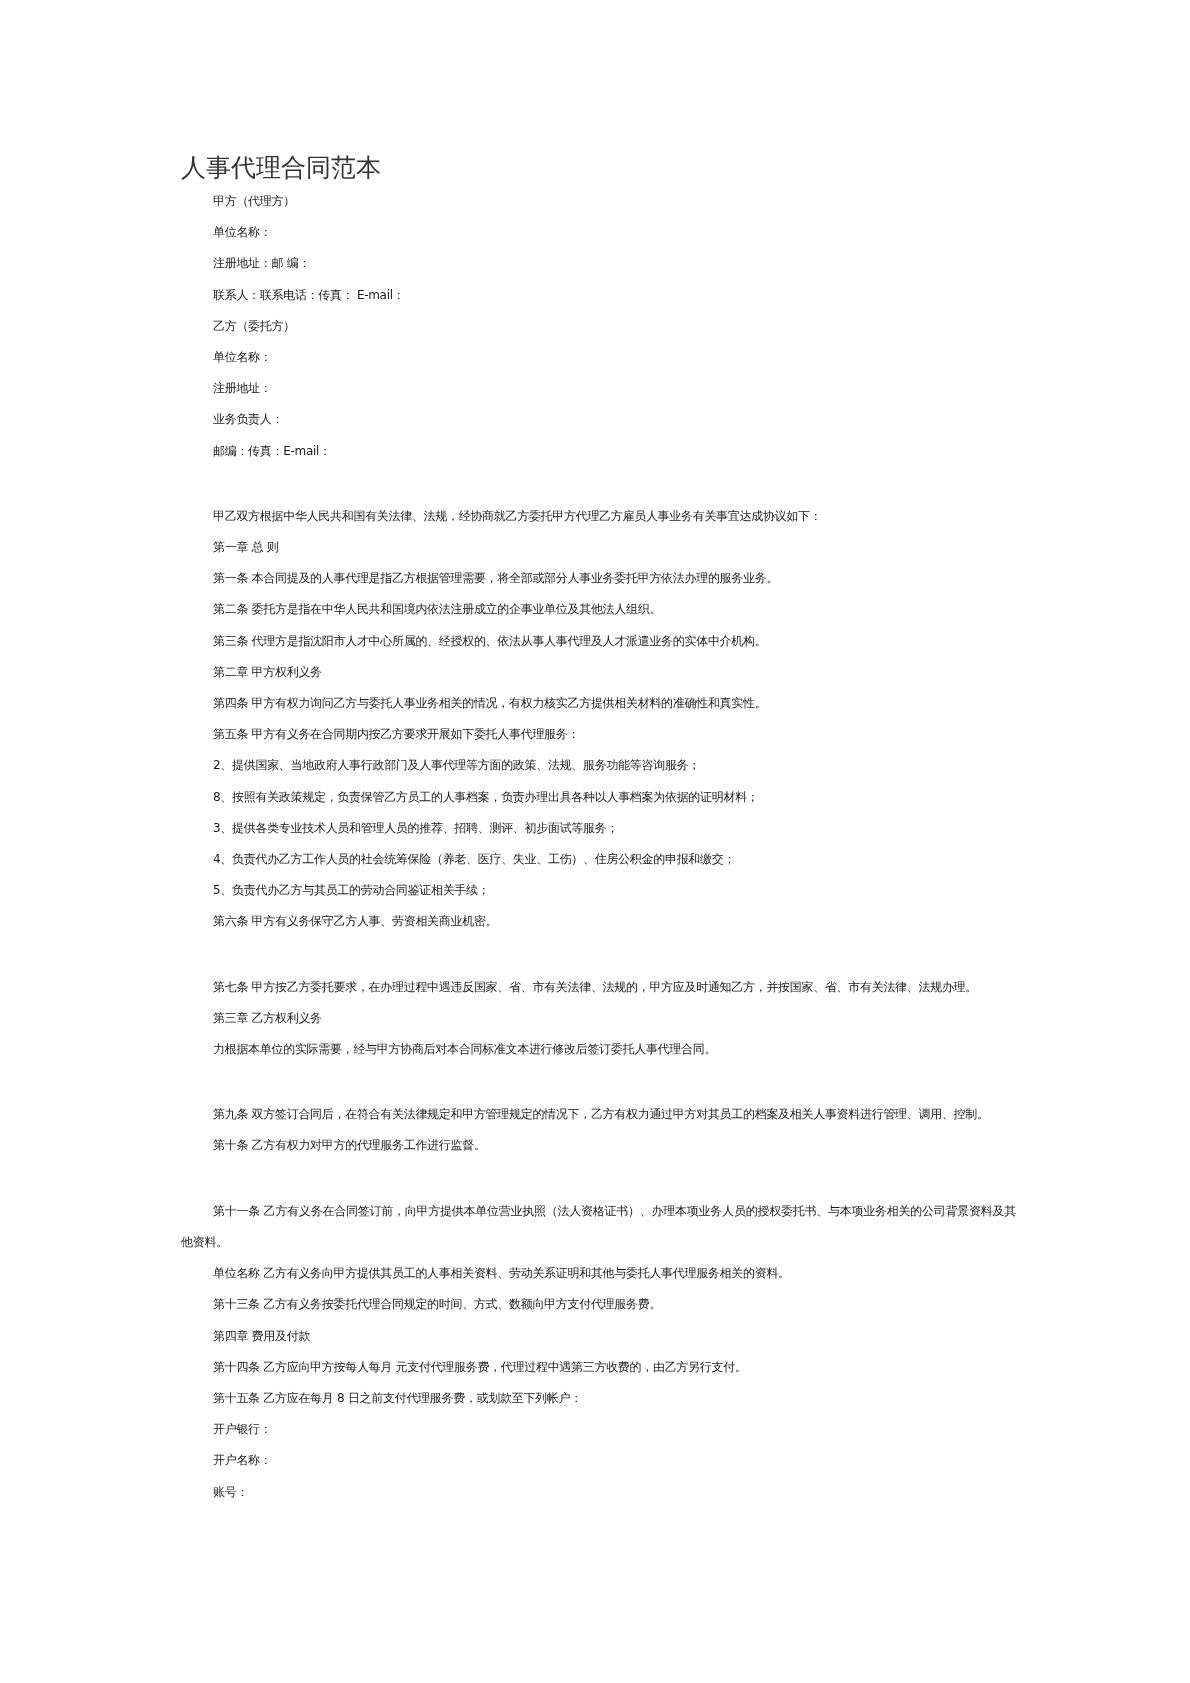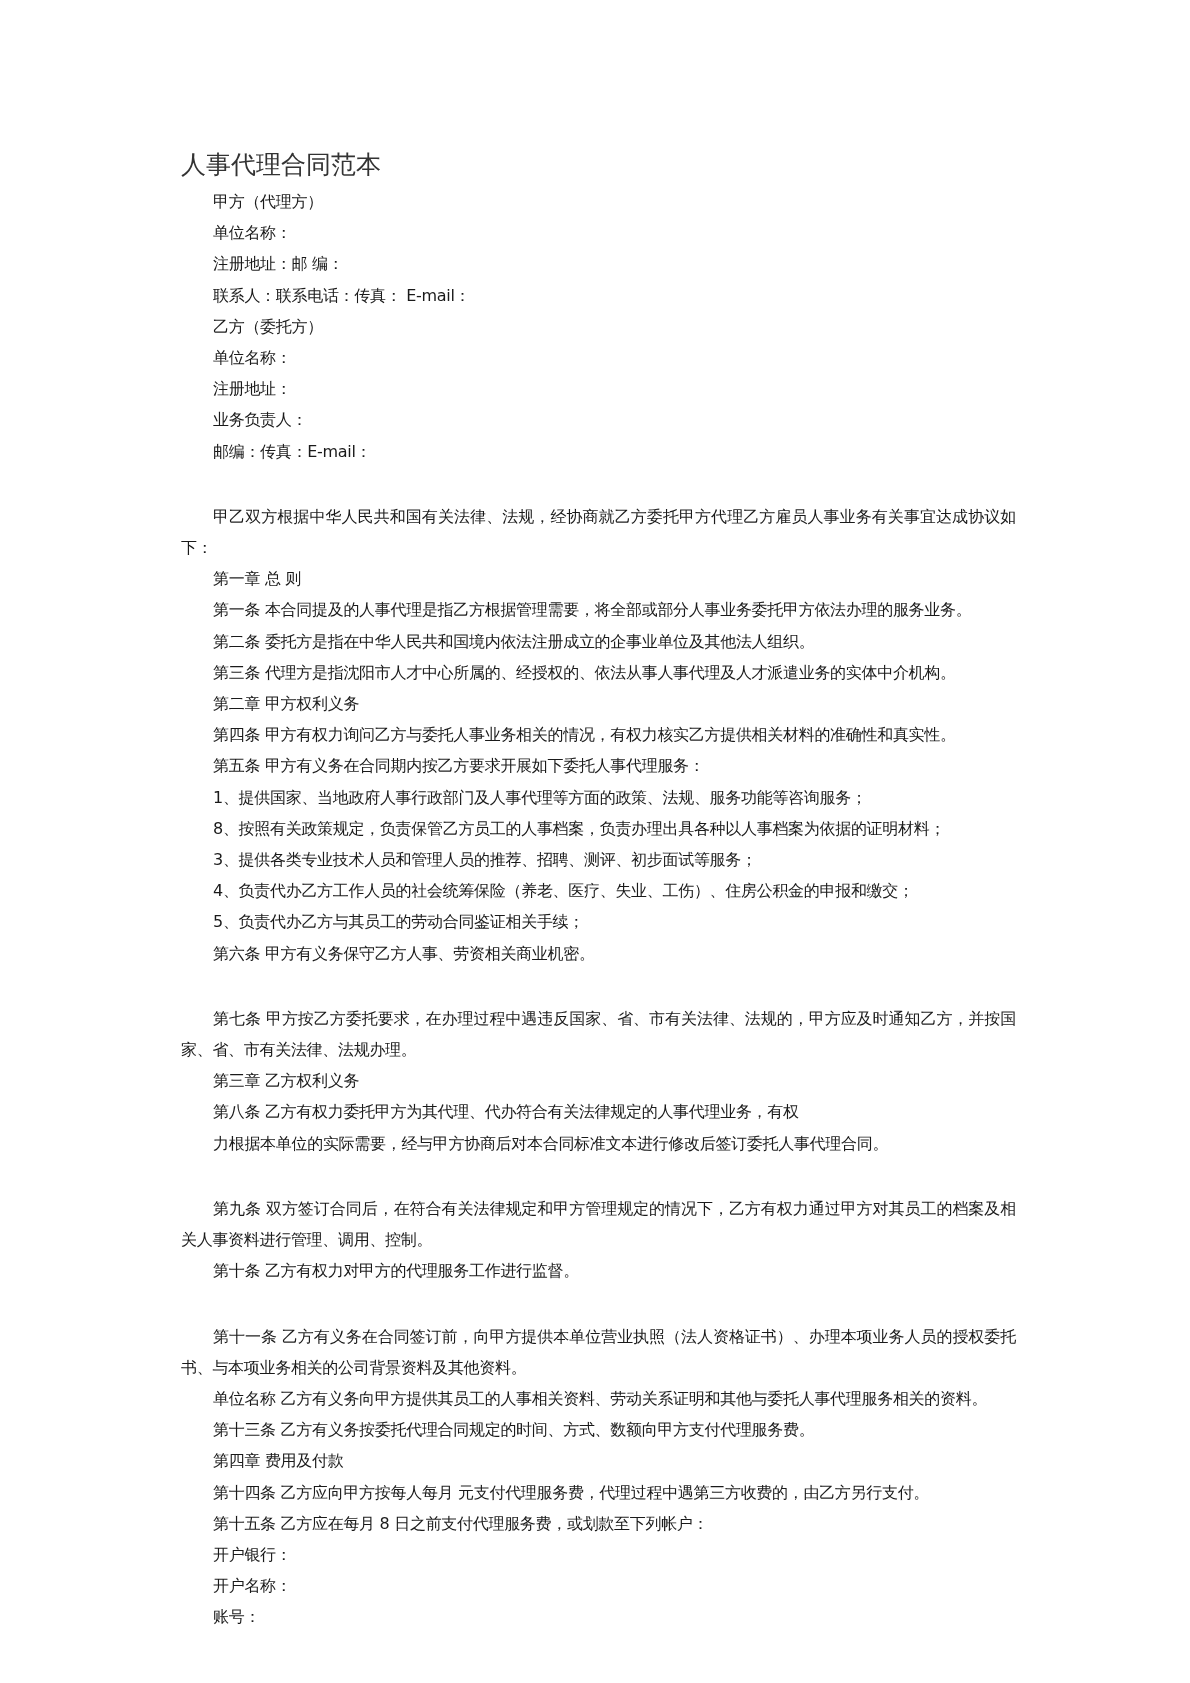--- a/index.html
+++ b/index.html
@@ -15,31 +15,31 @@
       font-family: "DejaVu Sans", "Liberation Sans", sans-serif;
       color: #1a1a1a;
     }
     .page {
       position: absolute;
       left: 181px;
       top: 150px;
       width: 835px;
     }
     .doc-title {
-      font-family: Liberation Mono, monospace;
+      font-family: Liberation Sans, sans-serif;
       font-size: 25px;
       color: #333333;
       line-height: 34px;
       height: 36px;
       margin: 0;
       font-weight: normal;
       letter-spacing: 0px;
     }
     .line {
-      font-size: 16px;
+      font-size: 12px;
       line-height: 31.2px;
       white-space: nowrap;
       margin: 0;
       letter-spacing: -0.3px;
     }
     .indent { padding-left: 32px; }
     .wrap {
       white-space: normal;
       text-indent: 32px;
       width: 835px;
@@ -67,30 +67,29 @@
   <p class="line wrap">甲乙双方根据中华人民共和国有关法律、法规，经协商就乙方委托甲方代理乙方雇员人事业务有关事宜达成协议如下：</p>
 
   <p class="line indent">第一章 总 则</p>
   <p class="line indent">第一条 本合同提及的人事代理是指乙方根据管理需要，将全部或部分人事业务委托甲方依法办理的服务业务。</p>
   <p class="line indent">第二条 委托方是指在中华人民共和国境内依法注册成立的企事业单位及其他法人组织。</p>
   <p class="line indent">第三条 代理方是指沈阳市人才中心所属的、经授权的、依法从事人事代理及人才派遣业务的实体中介机构。</p>
 
   <p class="line indent">第二章 甲方权利义务</p>
   <p class="line indent">第四条 甲方有权力询问乙方与委托人事业务相关的情况，有权力核实乙方提供相关材料的准确性和真实性。</p>
   <p class="line indent">第五条 甲方有义务在合同期内按乙方要求开展如下委托人事代理服务：</p>
-  <p class="line indent">1、提供国家、当地政府人事行政部门及人事代理等方面的政策、法规、服务功能等咨询服务；</p>
+  <p class="line indent">2、提供国家、当地政府人事行政部门及人事代理等方面的政策、法规、服务功能等咨询服务；</p>
   <p class="line indent">8、按照有关政策规定，负责保管乙方员工的人事档案，负责办理出具各种以人事档案为依据的证明材料；</p>
   <p class="line indent">3、提供各类专业技术人员和管理人员的推荐、招聘、测评、初步面试等服务；</p>
   <p class="line indent">4、负责代办乙方工作人员的社会统筹保险（养老、医疗、失业、工伤）、住房公积金的申报和缴交；</p>
   <p class="line indent">5、负责代办乙方与其员工的劳动合同鉴证相关手续；</p>
   <p class="line indent">第六条 甲方有义务保守乙方人事、劳资相关商业机密。</p>
   <p class="line wrap">第七条 甲方按乙方委托要求，在办理过程中遇违反国家、省、市有关法律、法规的，甲方应及时通知乙方，并按国家、省、市有关法律、法规办理。</p>
 
   <p class="line indent">第三章 乙方权利义务</p>
-  <p class="line indent">第八条 乙方有权力委托甲方为其代理、代办符合有关法律规定的人事代理业务，有权</p>
   <p class="line indent">力根据本单位的实际需要，经与甲方协商后对本合同标准文本进行修改后签订委托人事代理合同。</p>
   <p class="line wrap">第九条 双方签订合同后，在符合有关法律规定和甲方管理规定的情况下，乙方有权力通过甲方对其员工的档案及相关人事资料进行管理、调用、控制。</p>
   <p class="line indent">第十条 乙方有权力对甲方的代理服务工作进行监督。</p>
   <p class="line wrap">第十一条 乙方有义务在合同签订前，向甲方提供本单位营业执照（法人资格证书）、办理本项业务人员的授权委托书、与本项业务相关的公司背景资料及其他资料。</p>
   <p class="line indent">单位名称 乙方有义务向甲方提供其员工的人事相关资料、劳动关系证明和其他与委托人事代理服务相关的资料。</p>
   <p class="line indent">第十三条 乙方有义务按委托代理合同规定的时间、方式、数额向甲方支付代理服务费。</p>
 
   <p class="line indent">第四章 费用及付款</p>
   <p class="line indent">第十四条 乙方应向甲方按每人每月 元支付代理服务费，代理过程中遇第三方收费的，由乙方另行支付。</p>
   <p class="line indent">第十五条 乙方应在每月 8 日之前支付代理服务费，或划款至下列帐户：</p>

